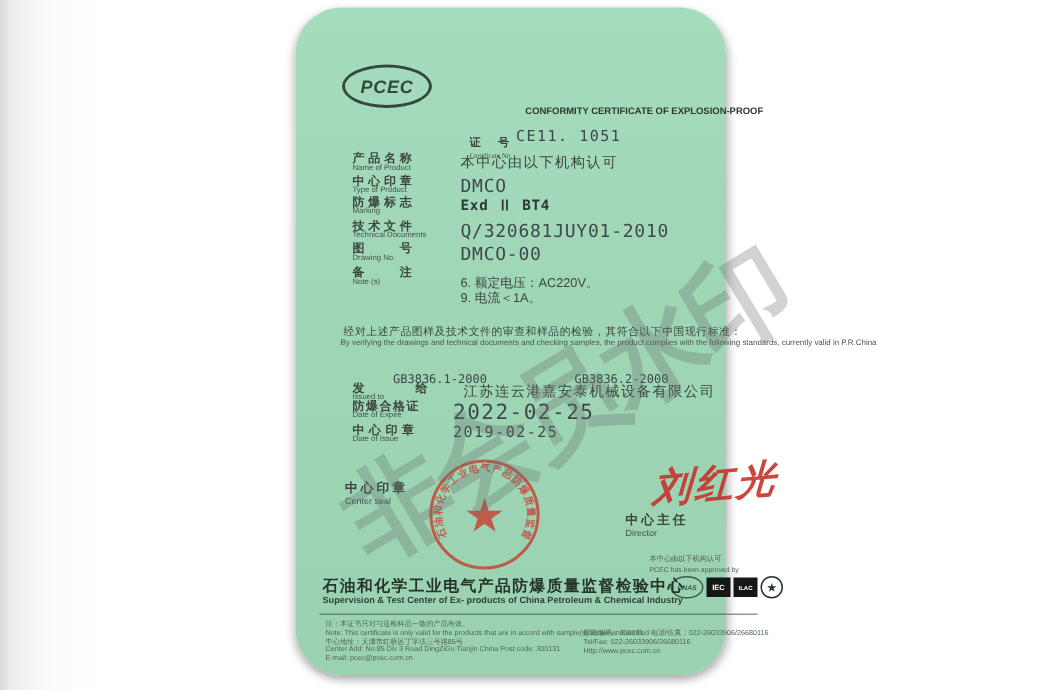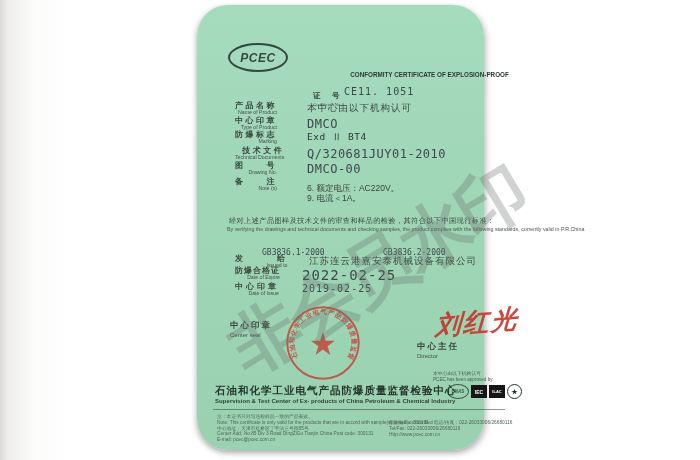--- a/index.html
+++ b/index.html
@@ -20,27 +20,27 @@
          color:#25312a;letter-spacing:8px;white-space:nowrap;}
   .subtitle{left:150px;top:66px;width:165px;text-align:center;font-size:6.3px;font-weight:bold;
             color:#2c3a31;white-space:nowrap;}
   .certno-lbl{left:116px;top:79px;color:#3a463e;font-family:Liberation Serif, serif;}
   .certno-lbl .zh{font-size:7.5px;font-weight:600;letter-spacing:2px;}
   .certno-lbl .en{font-size:4.8px;color:#46524a;}
   .certno-val{left:147px;top:81px;font-family:"DejaVu Sans Mono",monospace;font-size:10px;
               letter-spacing:1px;color:#3f474e;}
   
   .row{position:absolute;left:0;width:100%;}
-  .lbl{position:absolute;left:38px;top:0;line-height:1.15;text-align:right;}
+  .lbl{position:absolute;left:38px;top:0;line-height:1.15;}
   .lbl .zh{display:block;font-size:8px;font-weight:600;letter-spacing:2.5px;color:#3a463e;white-space:nowrap;}
   .lbl .en{display:block;font-size:5.2px;color:#46524a;white-space:nowrap;}
   .val{position:absolute;left:110px;top:1px;font-family:"DejaVu Sans Mono",monospace;
        font-size:12px;color:#3f474e;letter-spacing:.5px;white-space:nowrap;}
   .valzh{font-family:"Liberation Sans",sans-serif;font-size:9.5px;font-weight:500;color:#3d4740;letter-spacing:1px;}
-  .valbold{font-weight:normal;color:#2e353b;font-size:9.5px;}
+  .valbold{font-weight:bold;color:#2e353b;font-size:9.5px;}
   .noteline{position:absolute;left:110px;font-size:8.5px;color:#3d4740;white-space:nowrap;}
   
   .stmt-zh{left:32px;top:211px;width:250px;font-size:7.2px;color:#3c4841;letter-spacing:.4px;white-space:nowrap;}
   .stmt-en{left:30px;top:221px;width:285px;font-size:5.3px;color:#4a564e;white-space:nowrap;}
   .std{position:absolute;top:216px;font-family:"DejaVu Sans Mono",monospace;font-size:8px;color:#3f474e;margin-top:27px;}
   
   .seal-lbl{left:33px;top:315px;}
   .seal-lbl .zh,.dir-lbl .zh{display:block;font-size:8.5px;font-weight:600;letter-spacing:2px;color:#3a463e;white-space:nowrap;}
   .seal-lbl .en,.dir-lbl .en{display:block;font-size:6px;color:#46524a;}
   .seal{left:88px;top:300px;width:76px;height:76px;opacity:.85;}

